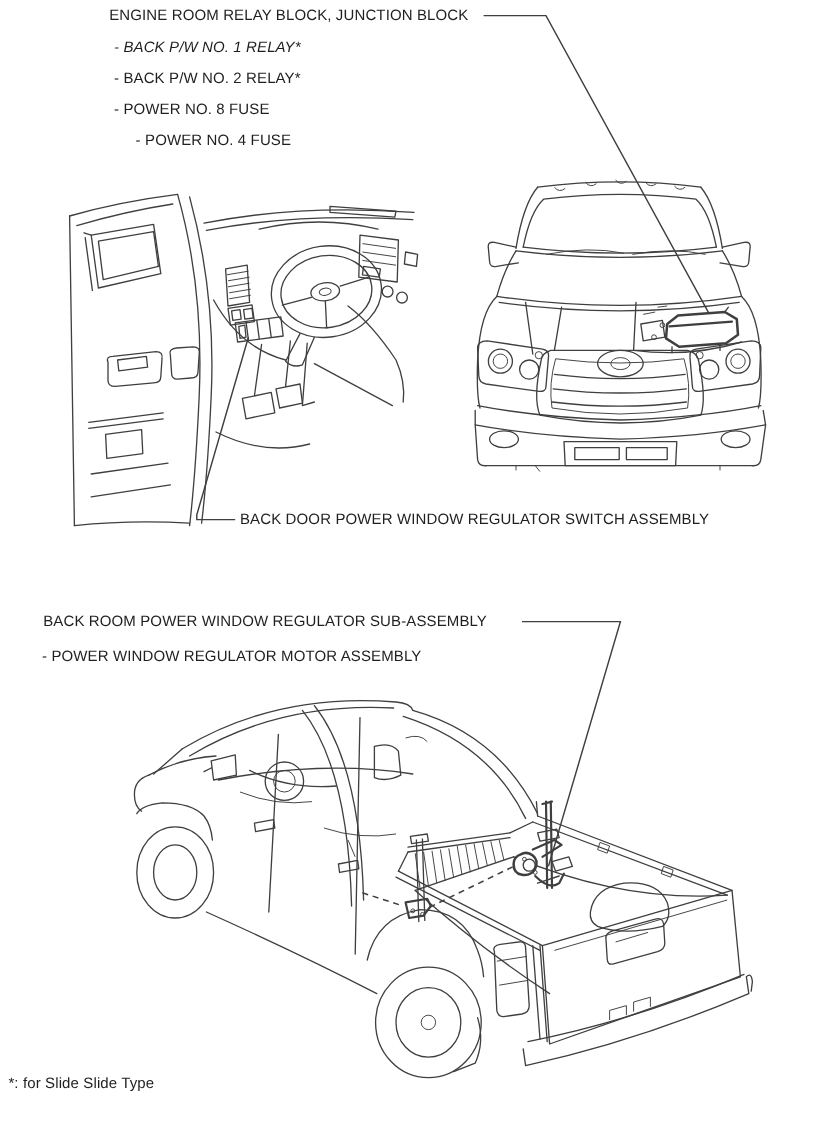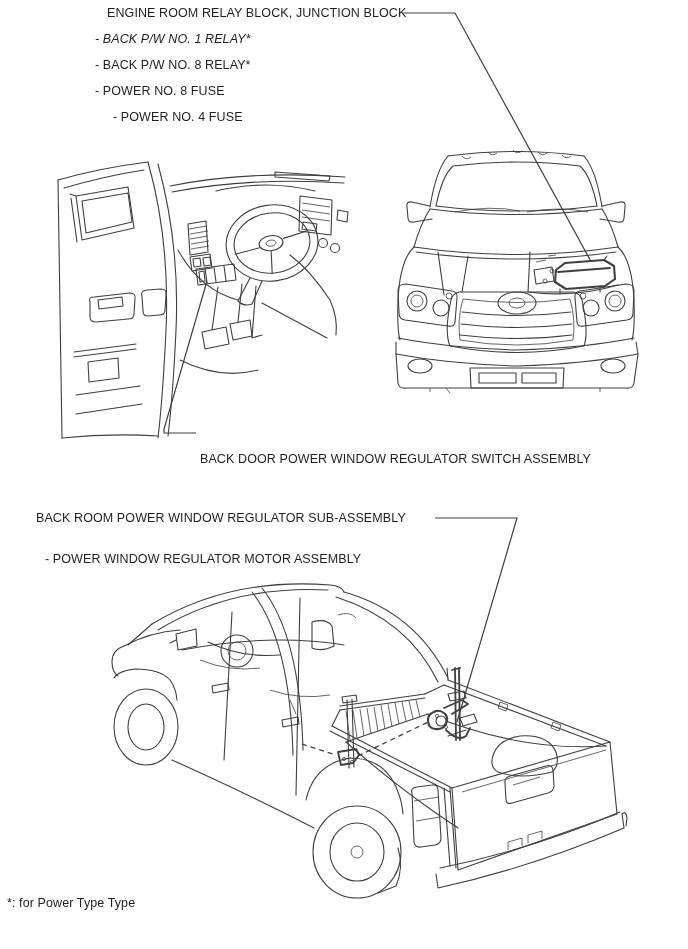--- a/index.html
+++ b/index.html
@@ -26,32 +26,32 @@
   .art{stroke:var(--line);stroke-width:1.1;fill:none;stroke-linecap:round;stroke-linejoin:round;}
   .bold{stroke:var(--line);stroke-width:2.1;fill:#ffffff;stroke-linejoin:round;}
   .boldline{stroke:var(--line);stroke-width:1.8;fill:none;stroke-linecap:round;stroke-linejoin:round;}
   .leader{stroke:var(--line);stroke-width:1.2;fill:none;stroke-linejoin:miter;}
   .dash{stroke:var(--line);stroke-width:1.3;fill:none;stroke-dasharray:5 4;}
   .thin{stroke:var(--line);stroke-width:0.8;fill:none;}
 </style>
 </head>
 <body>
 
-<div class="label" style="left:91px;top:6px;margin-left:16px;">ENGINE ROOM RELAY BLOCK, JUNCTION BLOCK</div>
+<div class="label" style="left:91px;top:6px;">ENGINE ROOM RELAY BLOCK, JUNCTION BLOCK</div>
 <div class="label" style="left:95px;top:32px;font-style:italic;">- BACK P/W NO. 1 RELAY*</div>
-<div class="label" style="left:95px;top:58px;">- BACK P/W NO. 8 RELAY*</div>
+<div class="label" style="left:95px;top:58px;">- BACK P/W NO. 2 RELAY*</div>
 <div class="label" style="left:95px;top:84px;">- POWER NO. 8 FUSE</div>
 <div class="label" style="left:95px;top:110px;margin-left:18px;">- POWER NO. 4 FUSE</div>
 
-<div class="label" style="left:200px;top:426px;margin-top:26px;">BACK DOOR POWER WINDOW REGULATOR SWITCH ASSEMBLY</div>
+<div class="label" style="left:200px;top:426px;">BACK DOOR POWER WINDOW REGULATOR SWITCH ASSEMBLY</div>
 
 <div class="label" style="left:36px;top:511px;">BACK ROOM POWER WINDOW REGULATOR SUB-ASSEMBLY</div>
-<div class="label" style="left:45px;top:540px;margin-top:12px;">- POWER WINDOW REGULATOR MOTOR ASSEMBLY</div>
-
-<div class="label" style="left:7px;top:896px;">*: for Power Type Type</div>
+<div class="label" style="left:35px;top:540px;">- POWER WINDOW REGULATOR MOTOR ASSEMBLY</div>
+
+<div class="label" style="left:7px;top:896px;">*: for Slide Slide Type</div>
 
 <svg id="art" width="688" height="949" viewBox="0 0 688 949">
 
   <g>
     <path class="leader" d="M403 13 L455 13 L594 267"></path>
     <path class="leader" d="M207 281 L164 429 L164 433 L196 433"></path>
     <path class="leader" d="M435 518 L517 518 L457 722"></path>
   </g>
 
   <g>

